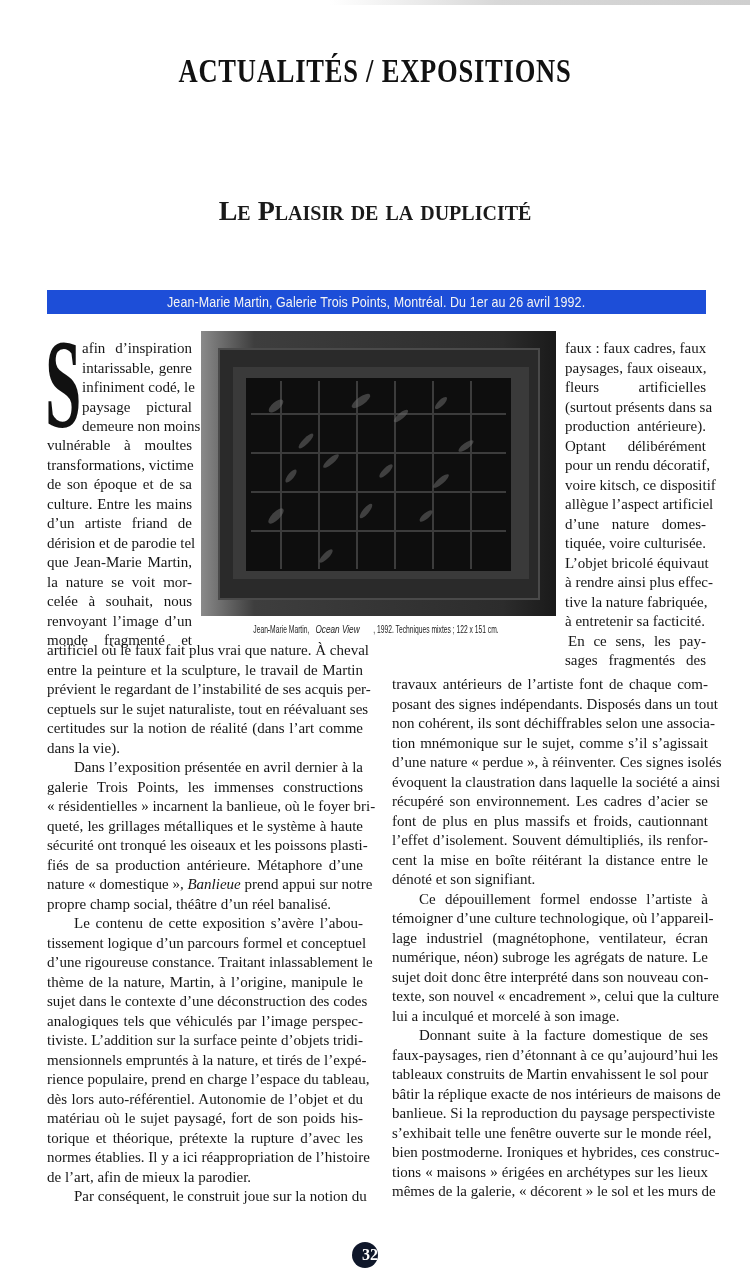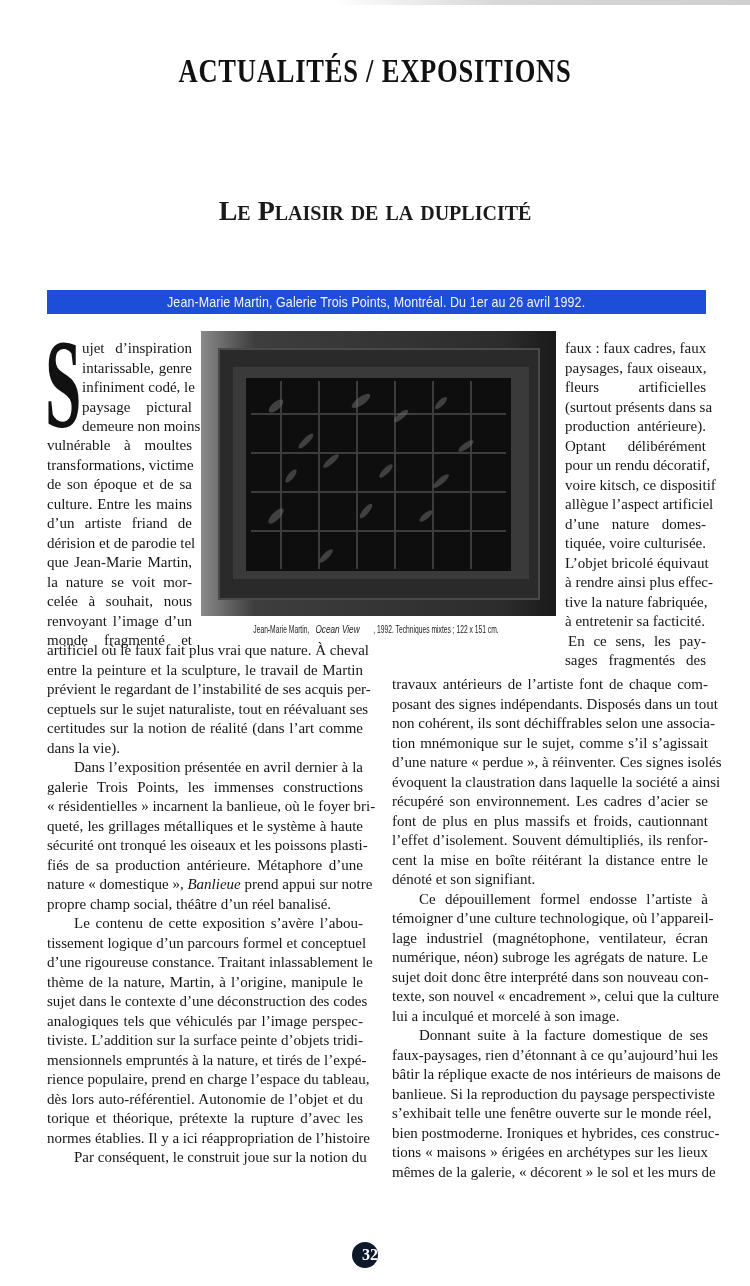--- a/index.html
+++ b/index.html
@@ -27,21 +27,21 @@
 
 <div class="topshade"></div>
 
 <div class="section-title">ACTUALITÉS / EXPOSITIONS</div>
 <div class="article-title">Le Plaisir de la duplicité</div>
 
 <div class="banner"><span>Jean-Marie Martin, Galerie Trois Points, Montréal. Du 1er au 26 avril 1992.</span></div>
 
 <div class="dropcap">S</div>
 <div class="txt" id="left-wrap" style="left:82px; top:339px; width:110px;">
-    <span class="l j">ujet d’inspiration</span>
+    <span class="l j">afin d’inspiration</span>
     <span class="l j">intarissable, genre</span>
     <span class="l j">infiniment codé, le</span>
     <span class="l j">paysage pictural</span>
     <span class="l j">demeure non moins</span>
   </div>
 <div class="txt" id="left-wrap2" style="left:47px; top:436px; width:145px;">
     <span class="l j">vulnérable à moultes</span>
     <span class="l j">transformations, victime</span>
     <span class="l j">de son époque et de sa</span>
     <span class="l j">culture. Entre les mains</span>
@@ -119,22 +119,24 @@
     <span class="l j indent">Le contenu de cette exposition s’avère l’abou-</span>
     <span class="l j">tissement logique d’un parcours formel et conceptuel</span>
     <span class="l j">d’une rigoureuse constance. Traitant inlassablement le</span>
     <span class="l j">thème de la nature, Martin, à l’origine, manipule le</span>
     <span class="l j">sujet dans le contexte d’une déconstruction des codes</span>
     <span class="l j">analogiques tels que véhiculés par l’image perspec-</span>
     <span class="l j">tiviste. L’addition sur la surface peinte d’objets tridi-</span>
     <span class="l j">mensionnels empruntés à la nature, et tirés de l’expé-</span>
     <span class="l j">rience populaire, prend en charge l’espace du tableau,</span>
     <span class="l j">dès lors auto-référentiel. Autonomie de l’objet et du</span>
+    <span class="l j">matériau où le sujet paysagé, fort de son poids his-</span>
     <span class="l j">torique et théorique, prétexte la rupture d’avec les</span>
     <span class="l j">normes établies. Il y a ici réappropriation de l’histoire</span>
+    <span class="l">de l’art, afin de mieux la parodier.</span>
     <span class="l indent">Par conséquent, le construit joue sur la notion du</span>
   </div>
 
 <div class="txt" id="right-wrap" style="left:565px; top:339px; width:141px;">
     <span class="l j">faux : faux cadres, faux</span>
     <span class="l j">paysages, faux oiseaux,</span>
     <span class="l j">fleurs artificielles</span>
     <span class="l j">(surtout présents dans sa</span>
     <span class="l j">production antérieure).</span>
     <span class="l j">Optant délibérément</span>
@@ -164,20 +166,21 @@
     <span class="l">dénoté et son signifiant.</span>
     <span class="l j indent">Ce dépouillement formel endosse l’artiste à</span>
     <span class="l j">témoigner d’une culture technologique, où l’appareil-</span>
     <span class="l j">lage industriel (magnétophone, ventilateur, écran</span>
     <span class="l j">numérique, néon) subroge les agrégats de nature. Le</span>
     <span class="l j">sujet doit donc être interprété dans son nouveau con-</span>
     <span class="l j">texte, son nouvel « encadrement », celui que la culture</span>
     <span class="l">lui a inculqué et morcelé à son image.</span>
     <span class="l j indent">Donnant suite à la facture domestique de ses</span>
     <span class="l j">faux-paysages, rien d’étonnant à ce qu’aujourd’hui les</span>
+    <span class="l j">tableaux construits de Martin envahissent le sol pour</span>
     <span class="l j">bâtir la réplique exacte de nos intérieurs de maisons de</span>
     <span class="l j">banlieue. Si la reproduction du paysage perspectiviste</span>
     <span class="l j">s’exhibait telle une fenêtre ouverte sur le monde réel,</span>
     <span class="l j">bien postmoderne. Ironiques et hybrides, ces construc-</span>
     <span class="l j">tions « maisons » érigées en archétypes sur les lieux</span>
     <span class="l j">mêmes de la galerie, « décorent » le sol et les murs de</span>
   </div>
 
 <div class="pagenum">32</div>
 

